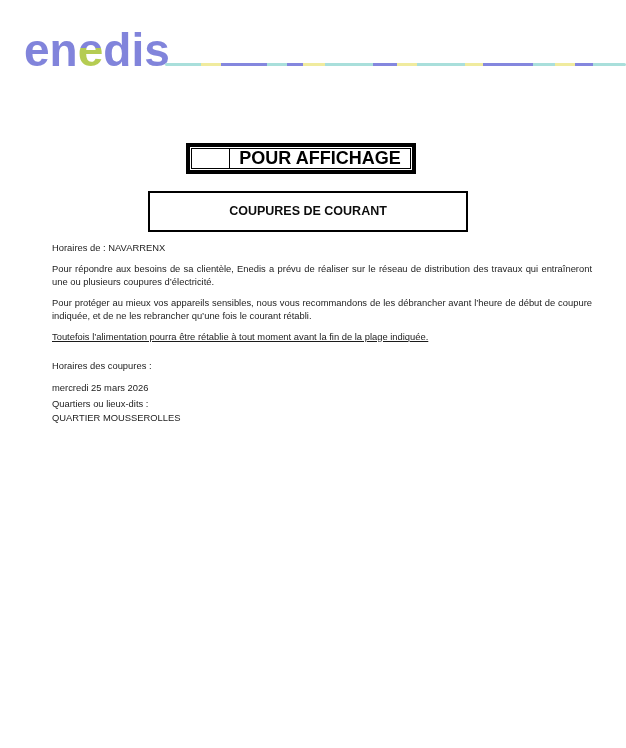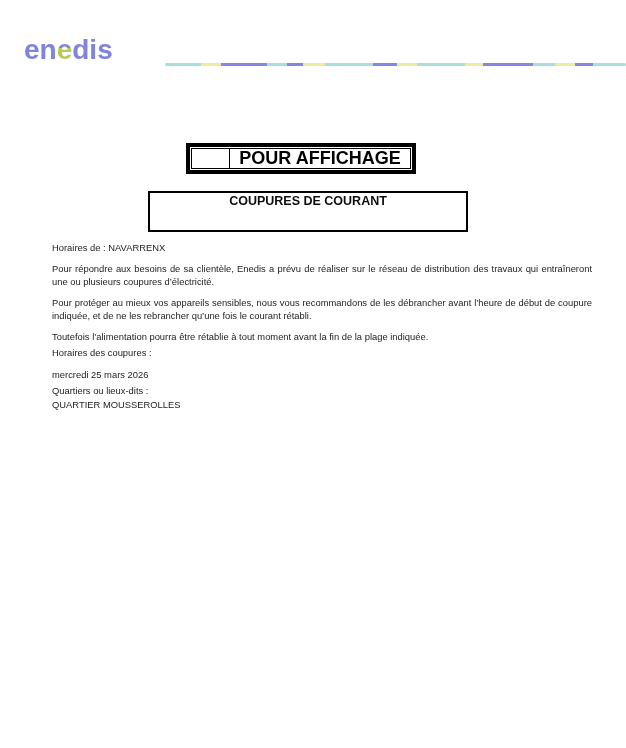--- a/index.html
+++ b/index.html
@@ -9,21 +9,21 @@
     position: relative;
     font-family: "Liberation Sans", sans-serif;
     color: #1c1c1c;
     overflow: hidden;
   }
   .page { position: absolute; inset: 0; background: #ffffff; }
 
   
   .logo {
     position: absolute; left: 24px; top: 32px;
-    font-size: 28px; font-weight: 700; letter-spacing: 0px;
+    font-size: 46px; font-weight: 700; letter-spacing: 0px;
     font-family: "Liberation Sans", sans-serif;
     color: #8184db;
     line-height: 36px;
     text-align: center;
   }
   .logo .mid-e {
     background: linear-gradient(180deg, #8184db 0%, #8184db 46%, #b5cc52 46%, #b5cc52 100%);
     -webkit-background-clip: text;
     background-clip: text;
     -webkit-text-fill-color: transparent;
@@ -56,36 +56,37 @@
     flex: 1; text-align: center;
     font-weight: 700; font-size: 18px; line-height: 19px;
     letter-spacing: 0px; color: #000000;
     white-space: nowrap;
   }
 
   
   .notice-box {
     position: absolute; left: 148px; top: 191px; width: 320px; height: 41px;
     border: 2px solid #000000; background: #ffffff;
-    display: flex; flex-direction: column; justify-content: flex-start;
+    display: flex; flex-direction: column; justify-content: center;
     text-align: center;
   }
   .notice-line {
     font-weight: 700; font-size: 12.5px; line-height: 17px; color: #0d0d0d;
   }
 
   
   .doc-body {
     position: absolute; left: 52px; top: 241px; width: 540px;
     font-size: 9.4px; line-height: 13.5px; color: #1c1c1c;
   }
   .doc-line { margin-bottom: 7px; }
   .doc-par  { text-align: justify; margin-bottom: 7px; }
   .doc-highlight {
-    margin-bottom: 3px;
+    text-decoration: underline;
+    margin-bottom: 16px;
   }
   .doc-schedule-label { margin-bottom: 8px; }
   .doc-schedule { margin-bottom: 3px; }
   .doc-schedule div, .doc-districts div { line-height: 13.5px; }
 </style>
 </head>
 <body>
 
 <div class="page">
 

